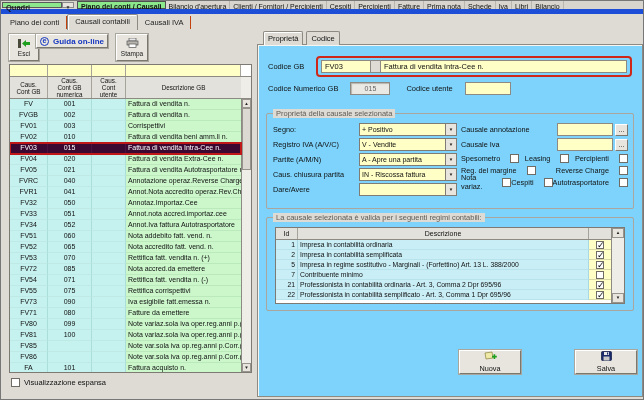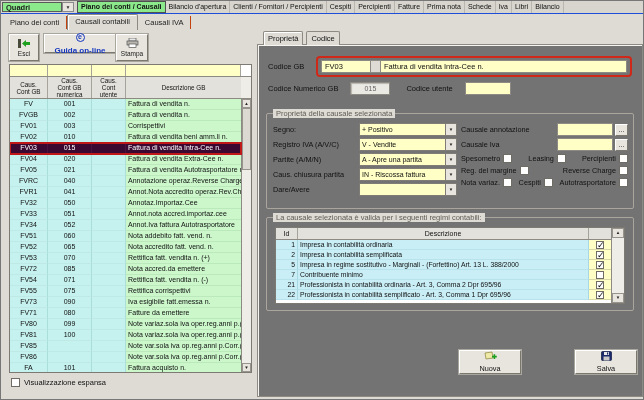--- a/index.html
+++ b/index.html
@@ -1,38 +1,38 @@
 <!DOCTYPE html>
 <html><head>
 <meta charset="utf-8">
 <style>
   html,body{margin:0;padding:0;}
   body{font-family:"Liberation Sans",sans-serif;background:#9a9a9a;}
   .win{position:relative;width:644px;height:400px;background:#DEDBD4;overflow:hidden;border:1px solid #777;box-sizing:border-box;}
   *{box-sizing:border-box;}
 
   
-  .topbar{position:absolute;left:0;top:0;width:644px;height:13px;background:#D8D5CE;border-bottom:1px solid #1d4ed8;display:flex;align-items:stretch;}
+  .topbar{position:absolute;left:0;top:0;width:644px;height:13px;background:#D8D5CE;border-bottom:5px solid #1d4ed8;display:flex;align-items:stretch;}
   .combo{display:flex;margin:1px 3px 1px 1px;width:72px;flex:none;}
   .combo-text{flex:1;background:#8BE88B;border:1px solid #5a5a5a;font-size:7.5px;font-weight:bold;color:#1a1a1a;padding:0 3px;line-height:9px;}
   .combo-btn{width:12px;background:#E8E5DE;border:1px solid #8a8a8a;font-size:5px;text-align:center;line-height:9px;color:#333;}
   .main-tabs{display:flex;flex:1;overflow:hidden;}
   .main-tab{font-size:7px;padding:0 3px;line-height:12px;white-space:nowrap;border-right:1px solid #b9b6af;color:#111;}
   .main-tab.sel{background:#8BE88B;border:1px solid #4f4f4f;font-weight:bold;line-height:10px;}
 
   
   .subtabs{position:absolute;left:2px;top:14px;height:15px;display:flex;align-items:flex-end;}
   .sub-tab{font-size:7.5px;padding:1px 7px;line-height:11px;color:#222;border-right:1px solid #c2410c;margin-bottom:1px;}
   .sub-tab.sel{background:#DEDBD4;border:1px solid #8d8a83;border-bottom:none;border-radius:2px 2px 0 0;box-shadow:inset 1px 1px 0 #fff;margin-bottom:0;padding-bottom:3px;}
 
   
   .tbtn{position:absolute;background:#E8E5DE;border:1px solid;border-color:#ffffff #7a776f #7a776f #ffffff;box-shadow:0 0 0 1px #a9a69e;display:flex;flex-direction:column;align-items:center;justify-content:center;font-size:6.5px;color:#1a1a1a;gap:1px;}
   .tbtn.row{flex-direction:row;gap:4px;}
   #btn-esci{left:8px;top:33px;width:30px;height:27px;}
-  #btn-guida{left:43px;top:33px;width:72px;height:19px;font-size:8px;font-weight:bold;color:#1536C0;flex-direction:column;}
+  #btn-guida{left:35px;top:33px;width:72px;height:14px;font-size:8px;font-weight:bold;color:#1536C0;}
   #btn-stampa{left:115px;top:33px;width:32px;height:27px;}
   .gicon{width:9px;height:9px;border:1.5px solid #1536C0;border-radius:50%;font-size:7px;line-height:6px;text-align:center;color:#1536C0;font-weight:bold;flex:none;}
 
   
   .ltable{position:absolute;left:8px;top:63px;width:243px;height:309px;border:1px solid #7d7a73;background:#fff;display:flex;flex-direction:column;}
   .frow{height:12px;display:flex;border-bottom:1px solid #8d8a83;flex:none;}
   .fcell{background:#FFFFC6;border-right:1px solid #a6a39b;height:100%;}
   .fcell.white{background:#fff;border-right:none;}
   .hrow{height:22px;display:flex;background:#E3E1DC;border-bottom:1px solid #8d8a83;flex:none;font-size:6.3px;line-height:7px;text-align:center;color:#111;}
   .hcell{border-right:1px solid #a6a39b;display:flex;align-items:center;justify-content:center;white-space:pre-line;height:100%;}
@@ -52,21 +52,21 @@
   .exp-check{position:absolute;left:10px;top:377px;display:flex;align-items:center;gap:4px;font-size:7.5px;color:#111;}
 
   .cb{width:9px;height:9px;border:1px solid #6f6c65;background:#fff;display:inline-block;position:relative;flex:none;}
   .cb.checked::after{content:"\2713";position:absolute;left:0px;top:-1px;font-size:9px;line-height:9px;color:#111;}
 
   
   .rpanel{position:absolute;left:256px;top:30px;width:386px;height:366px;}
   .rtabs{position:absolute;left:6px;top:0;height:14px;display:flex;z-index:3;}
   .rtab{font-size:7.5px;padding:1px 4px;line-height:11px;background:#DEDBD4;border:1px solid #8d8a83;border-bottom:none;border-radius:2px 2px 0 0;margin-right:3px;color:#111;}
   .rtab.sel{box-shadow:inset 1px 1px 0 #fff;padding-bottom:3px;}
-  .rbody{position:absolute;left:0;top:13px;right:0;bottom:0;background:#737373;border:1px solid #8d8a83;box-shadow:inset 1px 1px 0 #f6f5f1;}
+  .rbody{position:absolute;left:0;top:13px;right:0;bottom:0;background:#7dd3fc;border:1px solid #8d8a83;box-shadow:inset 1px 1px 0 #f6f5f1;}
 
   .lab{font-size:7.5px;color:#111;white-space:nowrap;}
   .row-codice{position:absolute;left:10px;top:10px;right:10px;height:22px;display:flex;align-items:center;}
   .row-codice .lab{width:48px;flex:none;}
   .redbox{flex:1;display:flex;align-items:center;border:2px solid #D02818;border-radius:4px;padding:2px 3px;gap:0;}
   .fld{background:#FFFFC6;border:1px solid #8d8a83;font-size:7.5px;line-height:11px;height:13px;padding:0 3px;overflow:hidden;white-space:nowrap;color:#111;}
   .code-fld{width:50px;flex:none;}
   .mini-btn{width:10px;height:13px;background:#DEDBD4;border:1px solid #8d8a83;border-left:none;flex:none;}
   .desc-fld{flex:1;border-left:none;}
   .row-num{position:absolute;left:10px;top:36px;right:10px;height:15px;display:flex;align-items:center;}
@@ -84,21 +84,21 @@
   .dd{width:98px;flex:none;display:flex;height:13px;}
   .dd-text{flex:1;background:#FFFFC6;border:1px solid #7f7c75;font-size:7px;line-height:11px;padding:0 2px;white-space:nowrap;overflow:hidden;color:#111;}
   .dd-btn{width:11px;flex:none;background:#E8E5DE;border:1px solid #7f7c75;border-left:none;font-size:4.5px;text-align:center;line-height:11px;color:#222;}
 
   .g1right{position:absolute;left:194px;top:8px;right:5px;}
   .g2row{height:15px;display:flex;align-items:center;}
   .g2row .lab{flex:1;font-size:7.3px;}
   .sm-fld{width:56px;flex:none;}
   .dots-btn{width:13px;height:12px;flex:none;background:#E8E5DE;border:1px solid;border-color:#fff #7a776f #7a776f #fff;font-size:7px;line-height:9px;text-align:center;margin-left:2px;color:#111;}
   .cbrow{height:12px;display:flex;align-items:center;justify-content:space-between;}
-  .cbitem{display:flex;align-items:center;gap:3px;font-size:7.3px;color:#111;}
+  .cbitem{display:flex;align-items:center;gap:10px;font-size:7.3px;color:#111;}
 
   .rtable{position:absolute;left:8px;top:9px;right:8px;bottom:6px;border:1px solid #7d7a73;background:#fff;display:flex;}
   .rtleft{flex:1;display:flex;flex-direction:column;overflow:hidden;}
   .rthead{height:12px;flex:none;display:flex;background:#E3E1DC;border-bottom:1px solid #8d8a83;font-size:7px;line-height:11px;color:#111;}
   .rth{border-right:1px solid #a6a39b;text-align:center;height:100%;}
   .idw{width:22px;flex:none;} .chkw{width:22px;flex:none;}
   .rtdesc{flex:1;}
   .rrow{height:10px;display:flex;font-size:6.8px;line-height:9px;color:#111;}
   .rc{background:#C9EEF6;border-right:1px solid #a8d8e4;border-bottom:1px solid #b8e2ec;padding:0 2px;overflow:hidden;white-space:nowrap;height:100%;}
   .rc.id{text-align:right;}

